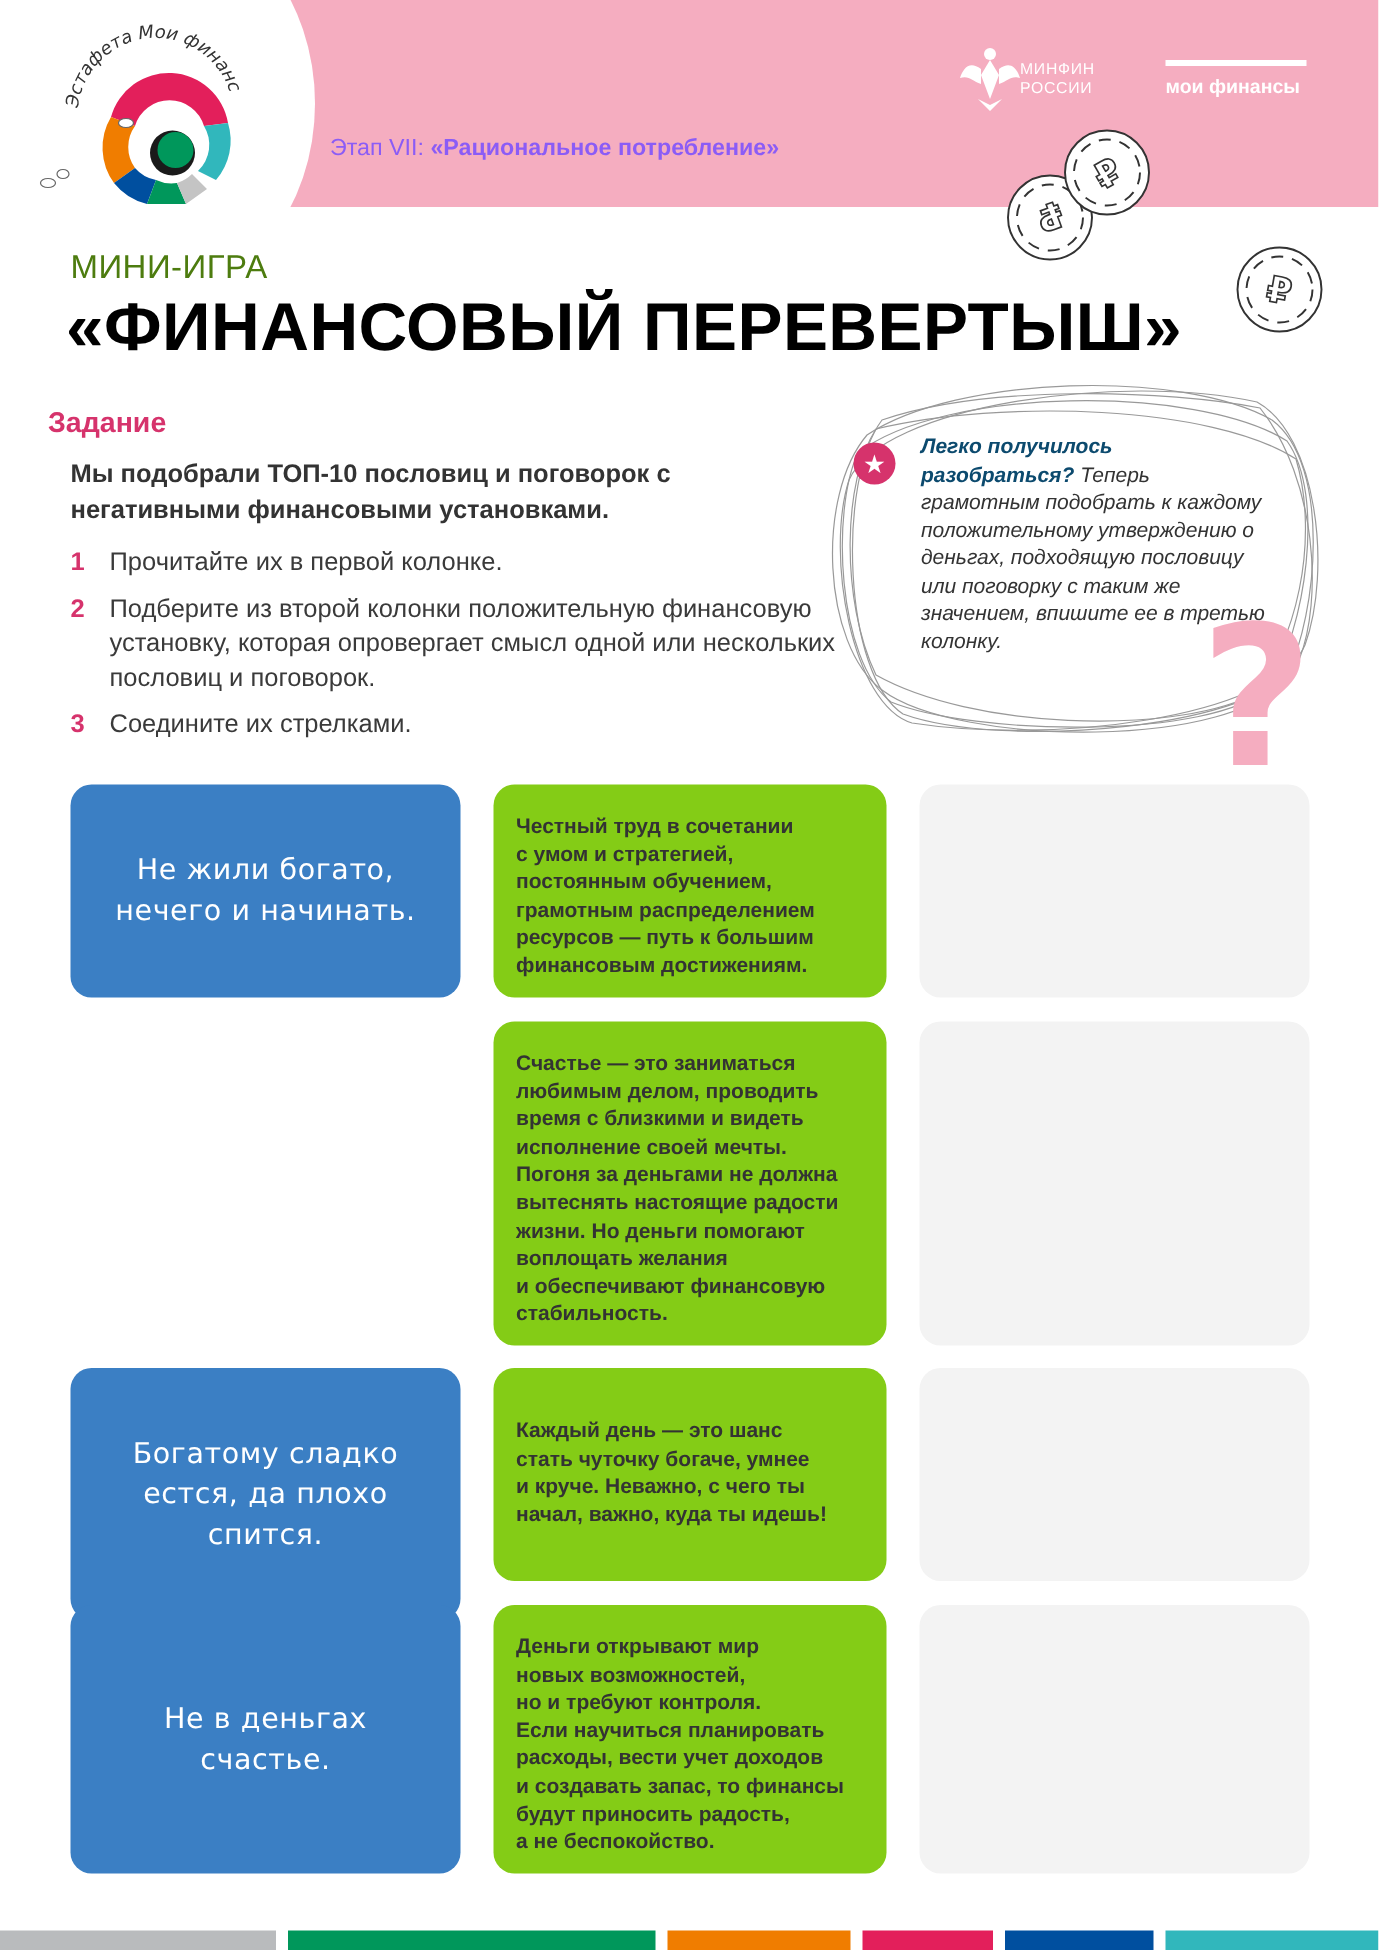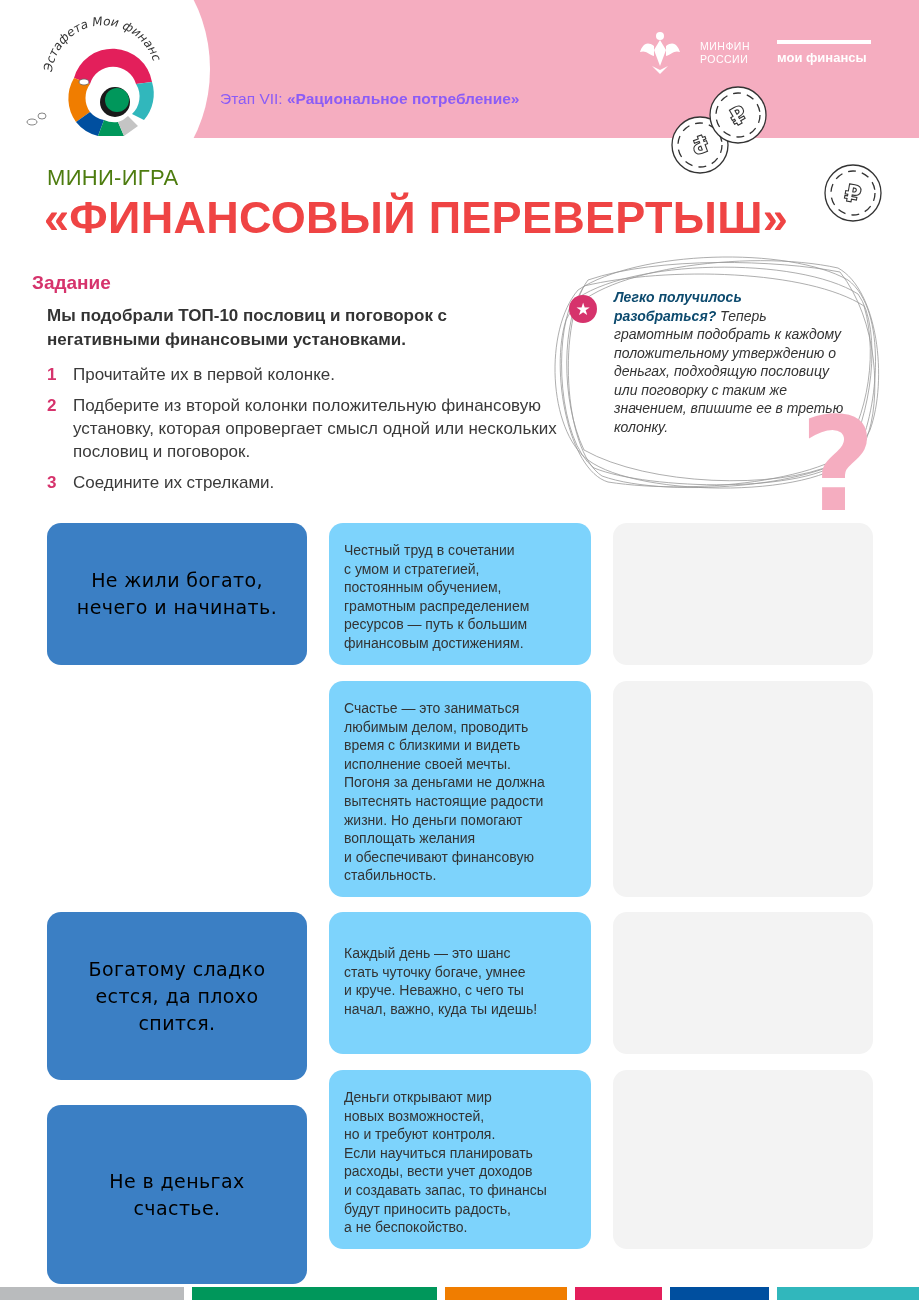--- a/index.html
+++ b/index.html
@@ -7,51 +7,51 @@
     body { position: relative; font-family: "Liberation Sans", "DejaVu Sans", sans-serif; color: #333333; }
 
     
     .header { position: absolute; left: 0; top: 0; width: 919px; height: 138px; }
     .header-pink { position: absolute; left: 168px; top: 0; width: 751px; height: 138px; background: #f5adc0; }
     .header-curve { position: absolute; left: 0; top: -60px; width: 210px; height: 258px; border-radius: 0 50% 50% 0 / 0 50% 50% 0; background: #ffffff; }
     .logo { position: absolute; left: 14px; top: 10px; width: 160px; height: 128px; }
     .header-text { position: absolute; left: 220px; top: 34px; color: #ffffff; font-size: 15.5px; line-height: 20px; }
     .header-stage { position: absolute; left: 220px; top: 90px; color: #8b5cf6; font-size: 15.5px; }
     .header-stage b { font-weight: bold; }
-    .minfin { position: absolute; left: 640px; top: 30px; display: flex; align-items: center; gap: 20px; color: #ffffff; }
+    .minfin { position: absolute; left: 640px; top: 30px; display: flex; align-items: center; gap: 0; color: #ffffff; }
     .minfin-text { font-size: 10.5px; line-height: 13px; letter-spacing: 0.5px; }
     .moi { position: absolute; left: 777px; top: 40px; color: #ffffff; }
     .moi-bar { width: 94px; height: 4px; background: #ffffff; margin-bottom: 6px; }
     .moi-text { font-weight: bold; font-size: 13px; }
 
     .coins { position: absolute; left: 660px; top: 85px; width: 230px; height: 150px; pointer-events: none; }
 
     
     .mini { position: absolute; left: 47px; top: 165px; color: #4d7c0f; font-size: 22px; letter-spacing: 0.3px; }
-    .title { position: absolute; left: 44px; top: 192px; font-size: 45px; font-weight: bold; color: #ef4444; letter-spacing: 0.3px; }
+    .title { position: absolute; left: 44px; top: 192px; font-size: 45px; font-weight: bold; color: #000000; letter-spacing: 0.3px; }
 
     
     .task-heading { position: absolute; left: 32px; top: 272px; color: #d6336c; font-size: 19px; font-weight: bold; }
     .task-intro { position: absolute; left: 47px; top: 304px; font-size: 17px; font-weight: bold; line-height: 24px; color: #333; width: 480px; }
     .steps { position: absolute; left: 47px; top: 363px; width: 510px; list-style: none; }
     .step { display: flex; font-size: 17px; line-height: 23px; margin-bottom: 8px; color: #3a3a3a; }
     .step-num { color: #d6336c; font-weight: bold; width: 26px; flex-shrink: 0; }
 
     
     .hint { position: absolute; left: 548px; top: 250px; width: 340px; height: 250px; }
     .hint svg.scribble { position: absolute; left: 0; top: 0; }
     .star-badge { position: absolute; left: 569px; top: 295px; width: 28px; height: 28px; border-radius: 50%; background: #d6336c; display: flex; align-items: center; justify-content: center; color: #fff; font-size: 17px; line-height: 1; }
     .hint-text { position: absolute; left: 614px; top: 288px; width: 230px; font-style: italic; font-size: 14px; line-height: 18.5px; color: #333; }
     .hint-text .accent { color: #0c4a6e; font-weight: bold; }
     .qmark { position: absolute; left: 800px; top: 400px; font-size: 130px; font-weight: bold; color: #f5adc0; line-height: 1; font-family: "DejaVu Sans", sans-serif; }
 
     
     .row { position: absolute; left: 47px; width: 826px; }
-    .card-blue { position: absolute; left: 0; top: 0; width: 260px; background: #3b7fc4; border-radius: 14px; color: #000000; display: flex; align-items: center; justify-content: center; text-align: center; font-family: "DejaVu Sans", sans-serif; font-size: 19px; line-height: 27px; padding: 0 18px; letter-spacing: 0.4px; }
-    .card-gray { position: absolute; left: 282px; top: 0; width: 262px; background: #7dd3fc; border-radius: 14px; padding: 18px 14px 18px 15px; font-size: 14px; line-height: 18.6px; color: #333; }
+    .card-blue { position: absolute; left: 0; top: 0; width: 260px; background: #3b7fc4; border-radius: 14px; color: #ffffff; display: flex; align-items: center; justify-content: center; text-align: center; font-family: "DejaVu Sans", sans-serif; font-size: 19px; line-height: 27px; padding: 0 18px; letter-spacing: 0.4px; }
+    .card-gray { position: absolute; left: 282px; top: 0; width: 262px; background: #84cc16; border-radius: 14px; padding: 18px 14px 18px 15px; font-size: 14px; line-height: 18.6px; color: #333; font-weight: bold; }
     .card-empty { position: absolute; left: 566px; top: 0; width: 260px; background: #f3f3f3; border-radius: 14px; }
     .card-gray p { white-space: pre-line; }
 
     
     .footer { position: absolute; left: 0; top: 1287px; width: 919px; height: 13px; }
     .bar { position: absolute; top: 0; height: 13px; }
   </style>
 </head>
 <body>
 
@@ -190,21 +190,21 @@
   <div class="card-gray" style="height:142px;padding-top:32px;">
       <p>Каждый день — это шанс
 стать чуточку богаче, умнее
 и круче. Неважно, с чего ты
 начал, важно, куда ты идешь!</p>
     </div>
   <div class="card-empty" style="height:142px;"></div>
 </div>
 
 <div class="row" style="top:1070px;height:179px;">
-  <div class="card-blue" style="height:179px;margin-top:35px;">Не в деньгах счастье.</div>
+  <div class="card-blue" style="height:179px;">Не в деньгах счастье.</div>
   <div class="card-gray" style="height:179px;">
       <p>Деньги открывают мир
 новых возможностей,
 но и требуют контроля.
 Если научиться планировать
 расходы, вести учет доходов
 и создавать запас, то финансы
 будут приносить радость,
 а не беспокойство.</p>
     </div>

